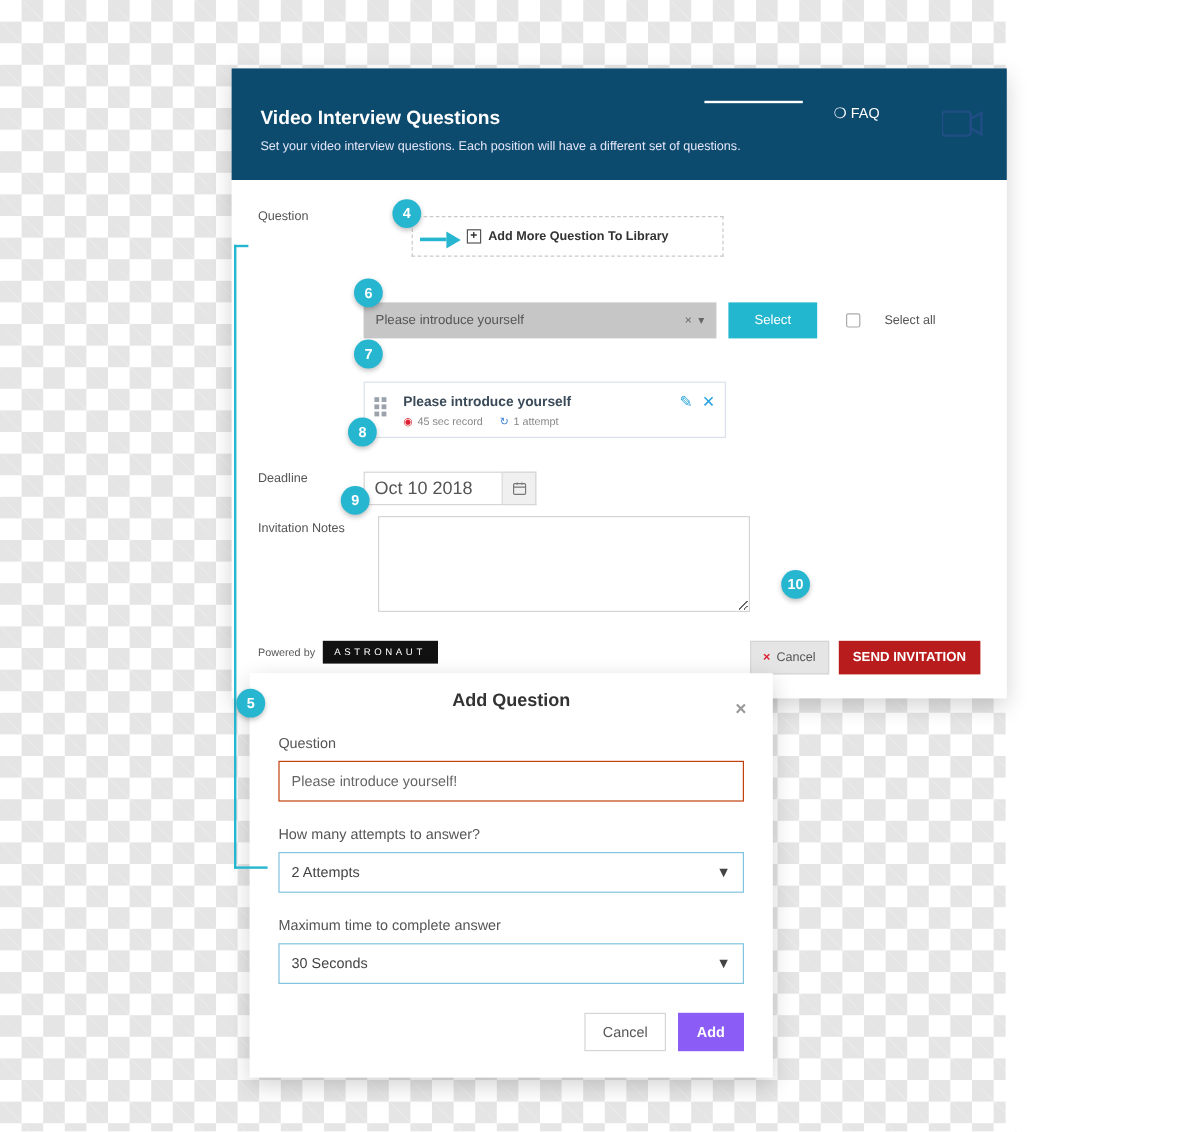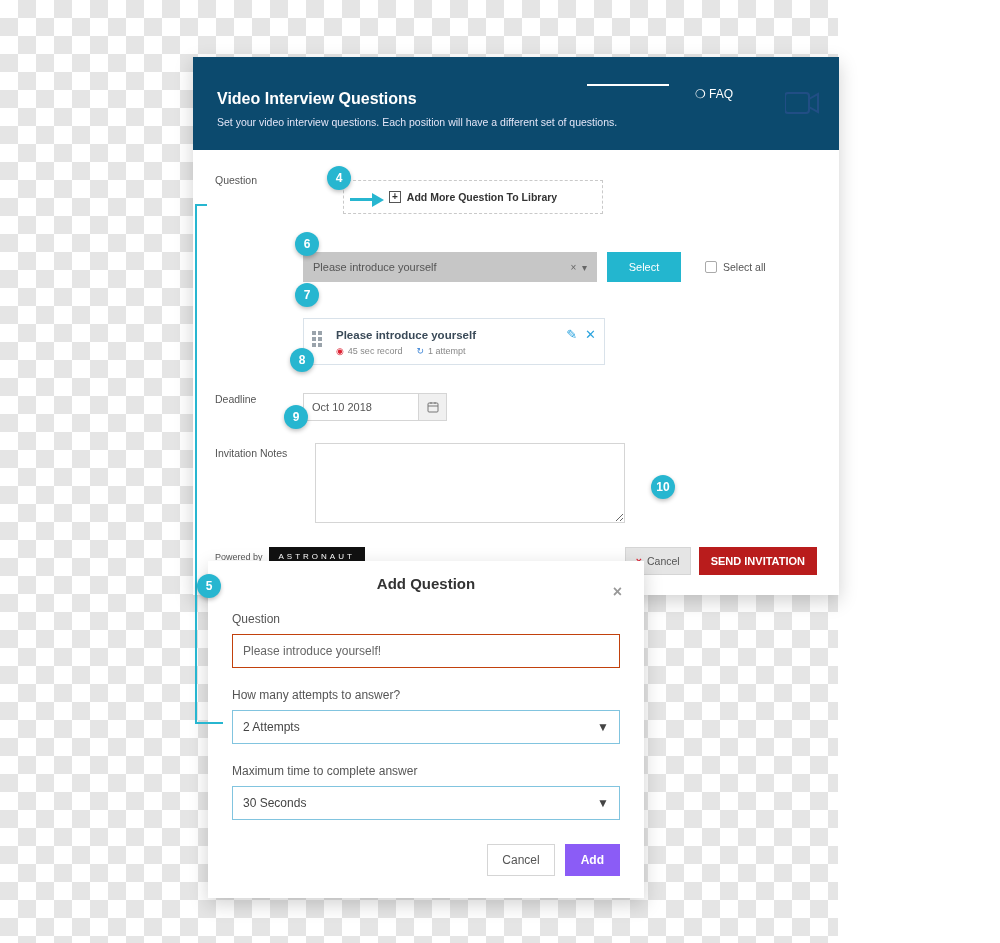--- a/index.html
+++ b/index.html
@@ -15,34 +15,34 @@
 .p1-faq{position:absolute;right:106px;top:30px;color:#fff;font-size:12px;font-weight:400}
 .p1-line{position:absolute;right:170px;top:27px;width:82px;height:2px;background:#fff}
 .p1-cam{position:absolute;right:20px;top:34px;opacity:.35}
 .p1-body{padding:16px 22px 20px 22px;position:relative}
 .row-lbl{font-size:10.5px;color:#555;position:absolute}
 .add-box{margin-left:128px;margin-top:14px;width:260px;height:34px;border:1px dashed #c9c9c9;display:flex;align-items:center;justify-content:center;gap:6px;font-size:10.5px;color:#333;font-weight:700;cursor:pointer}
 .add-box .plus{width:12px;height:12px;border:1px solid #555;display:flex;align-items:center;justify-content:center;font-size:10px;line-height:1}
 .sel-row{display:flex;align-items:center;gap:10px;margin-top:38px;margin-left:88px}
 .sel-input{flex:0 0 294px;height:30px;background:#c6c6c6;color:#555;font-size:11px;padding:0 10px;display:flex;align-items:center;justify-content:space-between;border:none}
 .sel-btn{width:74px;height:30px;background:#23b6cf;color:#fff;font-size:11px;border:none;cursor:pointer}
-.sel-all{display:flex;align-items:center;gap:6px;font-size:10.5px;color:#555;margin-left:14px}
+.sel-all{display:flex;align-items:center;gap:20px;font-size:10.5px;color:#555;margin-left:14px}
 .sel-all input{appearance:none;width:12px;height:12px;border:1px solid #aaa;border-radius:2px}
 .q-card{margin-top:36px;margin-left:88px;width:302px;border:1px solid #d9e2ea;display:flex;padding:10px 10px 8px 8px;gap:10px;position:relative}
 .drag{width:14px;height:14px;display:grid;grid-template-columns:repeat(2,4px);grid-auto-rows:4px;gap:2px;margin-top:2px}
 .drag span{background:#9aa3ab;width:4px;height:4px}
 .q-title{font-size:11.5px;font-weight:700;color:#3a4a58}
 .q-meta{font-size:9px;color:#888;margin-top:5px;display:flex;gap:14px}
 .q-meta span{display:flex;align-items:center;gap:4px}
 .q-tools{position:absolute;right:8px;top:8px;display:flex;gap:8px}
 .deadline-row{display:flex;align-items:flex-start;margin-top:28px}
 .date-box{margin-left:88px;display:flex;align-items:center}
-.date-input{width:116px;height:28px;border:1px solid #d5d5d5;font-size:11px;padding:0 8px;color:#555}
+.date-input{width:116px;height:28px;border:1px solid #d5d5d5;font-size:15px;padding:0 8px;color:#555}
 .date-icon{width:28px;height:28px;border:1px solid #d5d5d5;border-left:none;background:#f0f0f0;display:flex;align-items:center;justify-content:center}
-.notes-row{display:flex;margin-top:22px}
+.notes-row{display:flex;margin-top:9px}
 .notes-lbl{font-size:10.5px;color:#555;width:100px;padding-top:4px}
 .notes-area{width:310px;height:80px;border:1px solid #d5d5d5}
 .footer{display:flex;align-items:flex-start;justify-content:space-between;margin-top:24px}
 .powered{font-size:9px;color:#555;display:flex;align-items:center;gap:6px}
 .powered .badge{background:#111;color:#fff;font-size:8px;letter-spacing:3px;padding:5px 10px}
 .foot-btns{display:flex;gap:8px;align-items:center}
 .cancel-btn{background:#e5e5e5;border:1px solid #d5d5d5;font-size:10.5px;padding:7px 10px;color:#555;cursor:pointer}
 .cancel-btn .x{color:#d23;margin-right:5px;font-weight:700}
 .send-btn{background:#b91c1c;color:#fff;font-size:11px;font-weight:700;padding:8px 12px;border:none;cursor:pointer}
 

